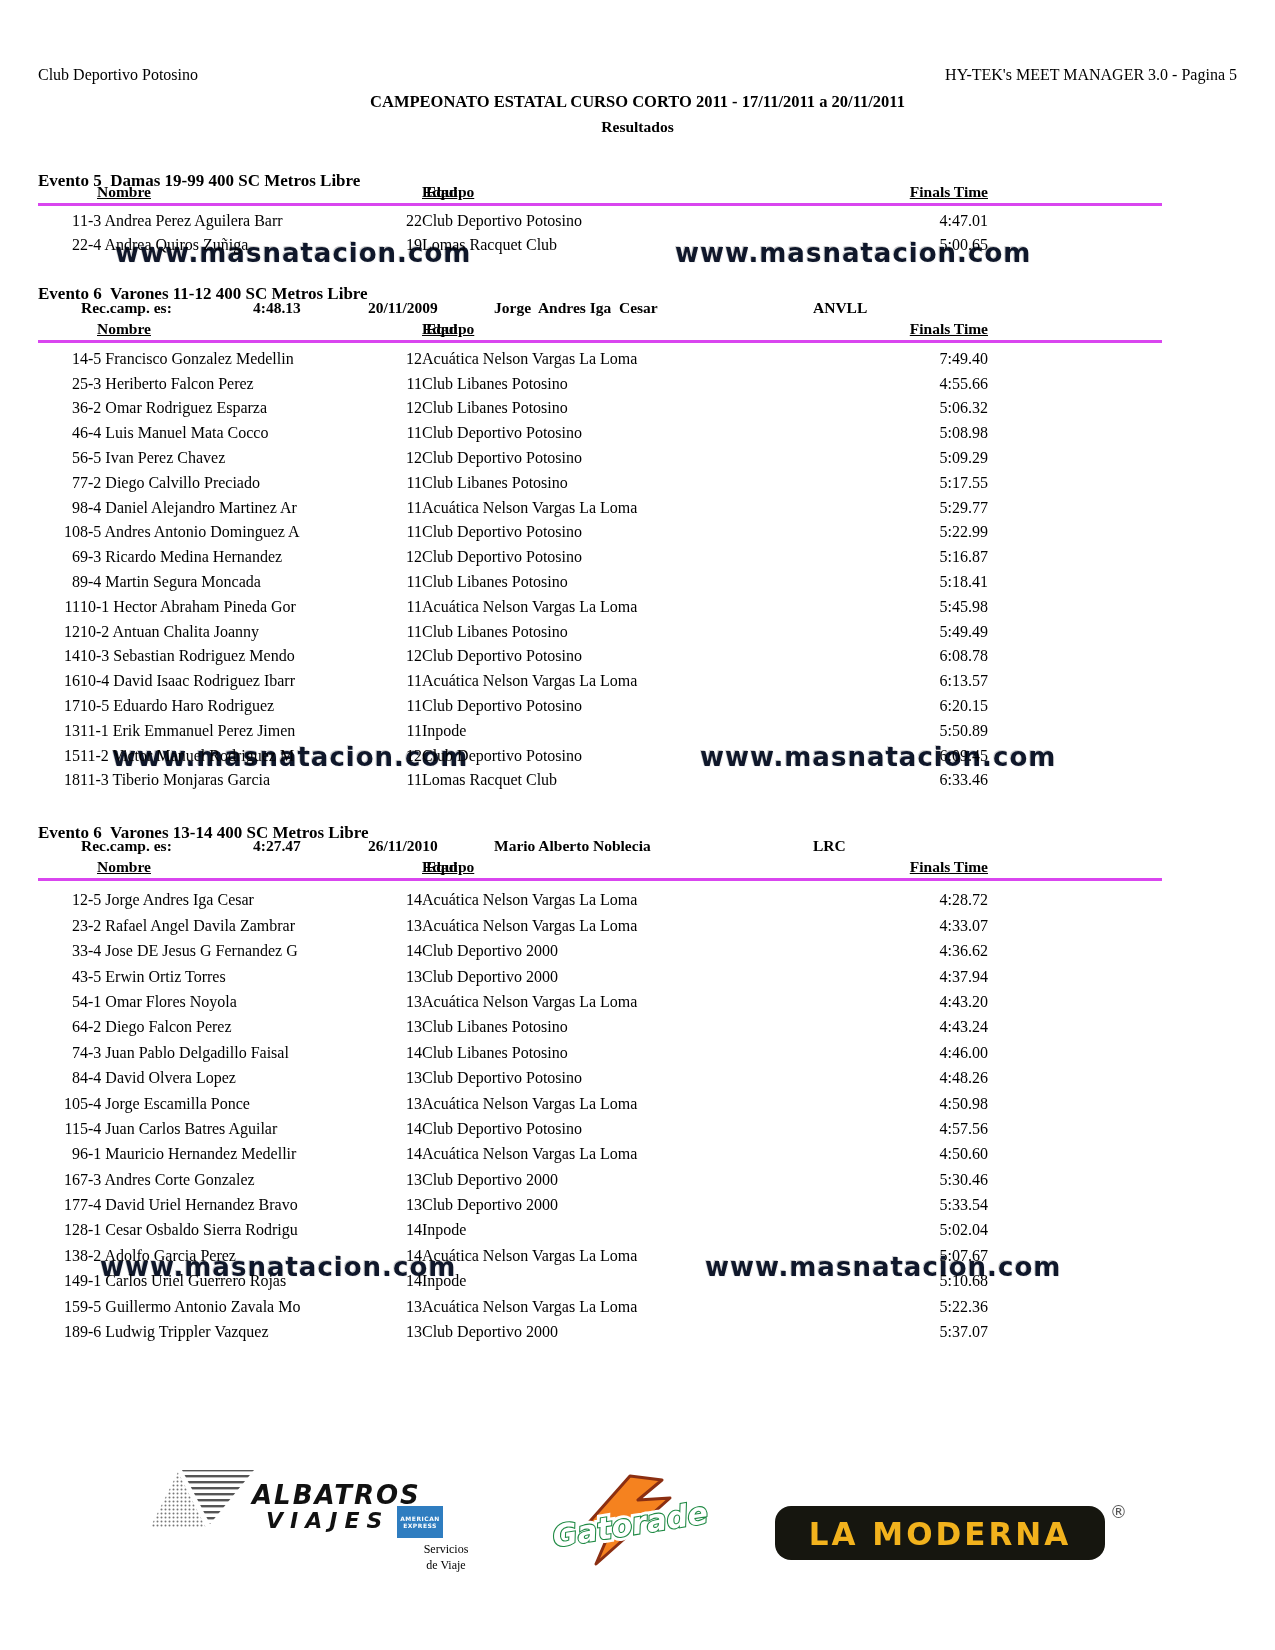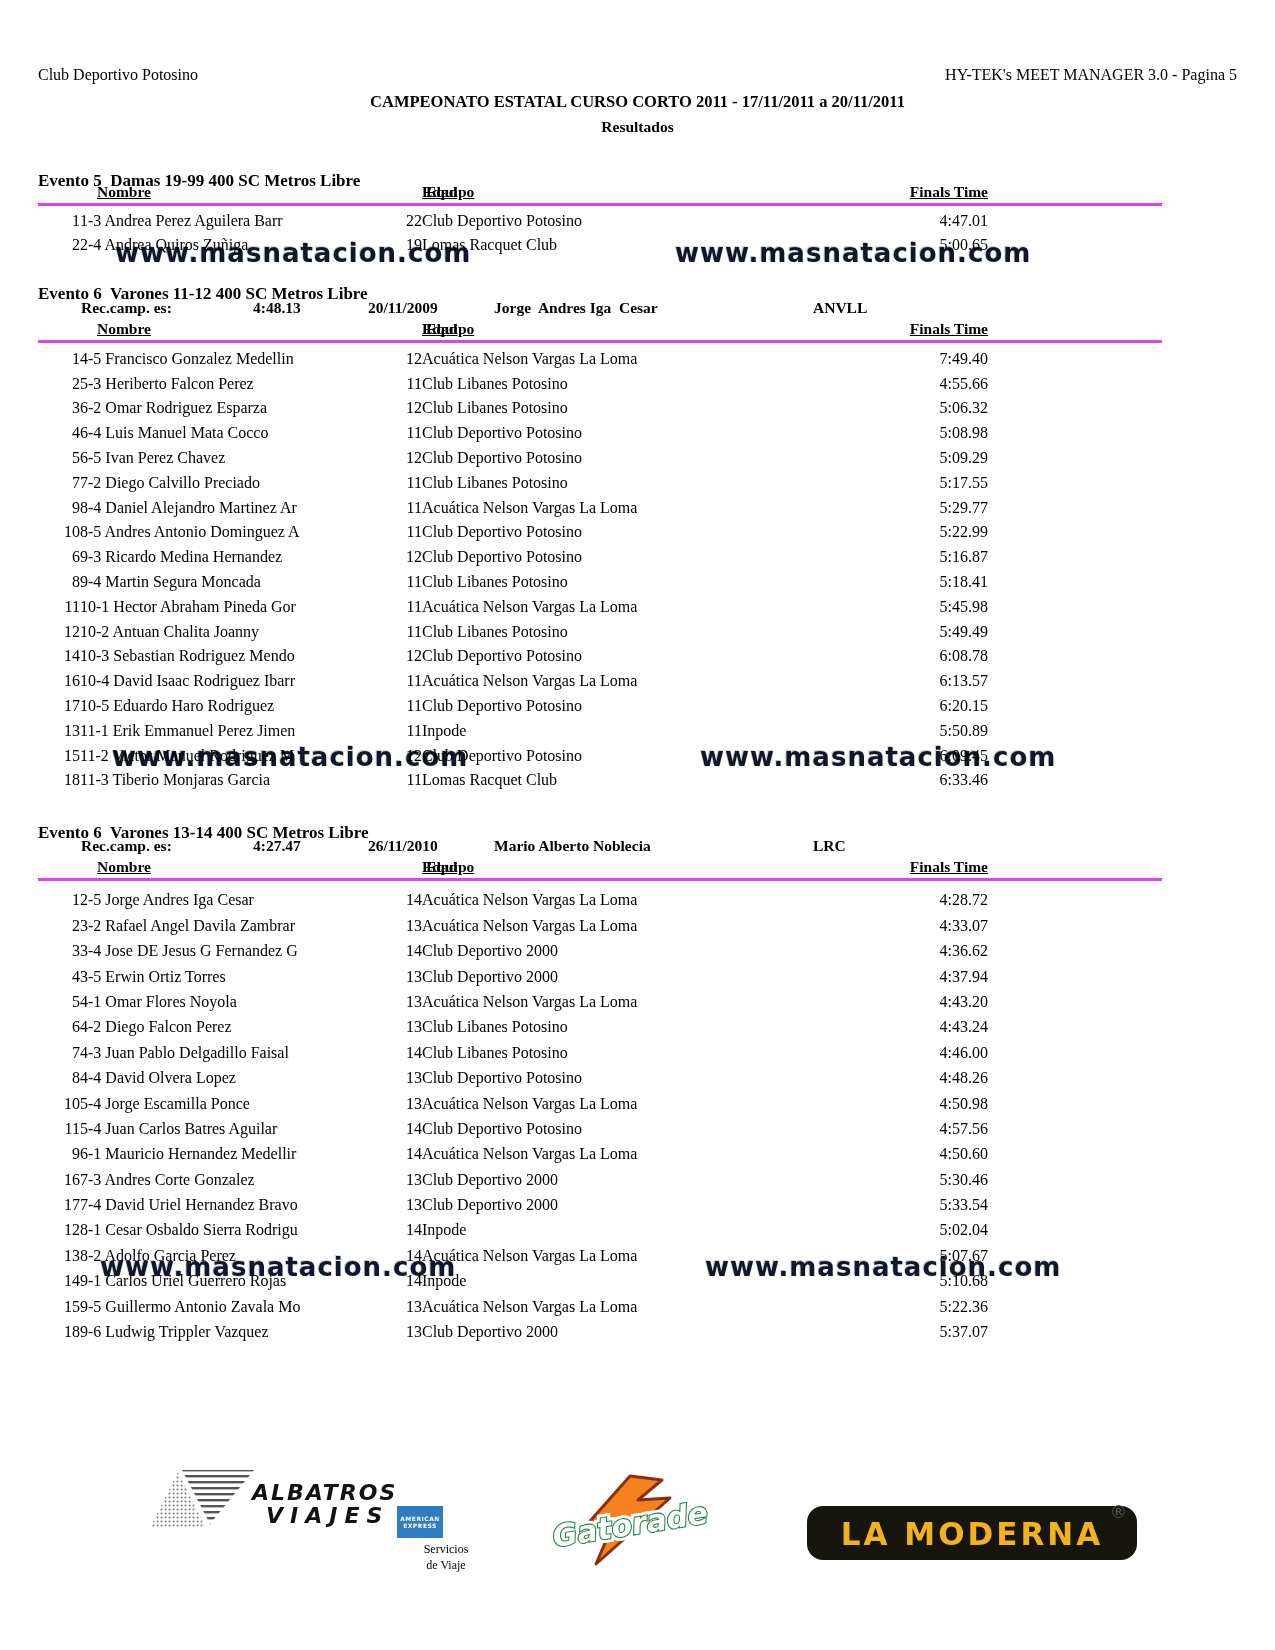--- a/index.html
+++ b/index.html
@@ -52,21 +52,21 @@
   td.c-name{padding-left:20px;white-space:pre;}
   td.c-age{text-align:right;}
   td.c-team{padding-left:12px;font-size:14.5px;}
   td.c-time{text-align:right;}
   .ev2 tr{height:24.8px;}
   .ev1 tr{height:24.2px;}
   .ev3 tr{height:25.4px;}
   
   .logo{z-index:2;}
   .alb-text{font-family:"DejaVu Sans",sans-serif;font-style:italic;font-weight:bold;color:#111;}
-  .alb-line1{font-size:22px;letter-spacing:2px;}
+  .alb-line1{font-size:26px;letter-spacing:2px;}
   .alb-line2{font-size:22px;letter-spacing:7px;margin-left:14px;margin-top:-2px;}
   .amex-box{
     width:46px;height:32px;background:#2f7dc0;color:#fff;display:flex;flex-direction:column;
     align-items:center;justify-content:center;font-family:"DejaVu Sans",sans-serif;
     font-size:6px;font-weight:bold;letter-spacing:.5px;line-height:7px;text-align:center;
   }
   .amex-caption{
     font-size:12px;font-weight:normal;text-align:center;line-height:16px;margin-top:3px;
     font-family:"Liberation Serif",serif;
   }
@@ -514,16 +514,16 @@
 <div class="abs logo" style="left:538px;top:1474px;">
   <svg width="170" height="92" viewBox="0 0 170 92">
     <polygon points="92,2 124,6 100,26 132,24 58,90 76,48 46,54" fill="#f5821f" stroke="#8b2f12" stroke-width="3" stroke-linejoin="round"></polygon>
     <g transform="rotate(-9 85 52)">
       <text x="14" y="62" font-family="DejaVu Sans, sans-serif" font-style="italic" font-weight="bold" font-size="30" fill="#ffffff" stroke="#ffffff" stroke-width="8" paint-order="stroke">Gatorade</text>
       <text x="14" y="62" font-family="DejaVu Sans, sans-serif" font-style="italic" font-weight="bold" font-size="30" fill="#ffffff" stroke="#1f8a44" stroke-width="2.2" paint-order="stroke">Gatorade</text>
     </g>
   </svg>
 </div>
 
-<div class="abs logo lamoderna" style="left:775px;top:1506px;margin-left:32px;">
+<div class="abs logo lamoderna" style="left:775px;top:1506px;">
   <span>LA MODERNA</span>
 </div>
 <div class="abs logo reg-mark" style="left:1110px;top:1502px;">®</div>
 
 </body></html>

